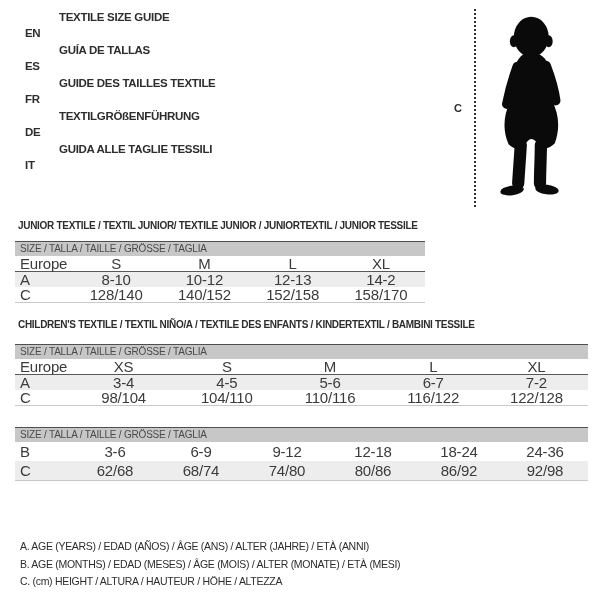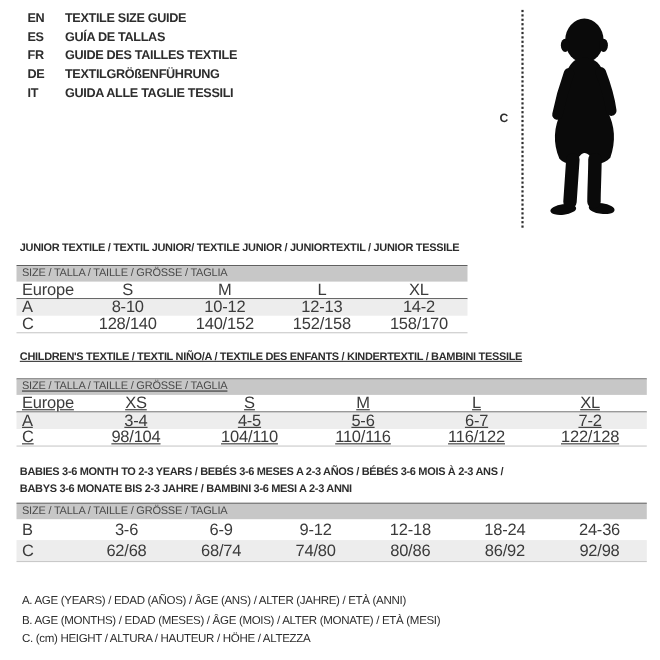--- a/index.html
+++ b/index.html
@@ -6,30 +6,30 @@
   body{
     width:600px;height:600px;position:relative;overflow:hidden;
     background:#ffffff;
     font-family:"Liberation Sans", sans-serif;
     color:#333333;
     -webkit-font-smoothing:antialiased;
   }
   
   .lang-block{position:absolute;left:25px;top:9px;}
   .lang-row{display:flex;line-height:17px;font-size:11.5px;font-weight:700;letter-spacing:-0.3px;color:#2d2d2d;}
-  .lang-code{width:34px;flex:0 0 34px;}
+  .lang-code{width:34px;flex:0 0 34px;margin-top:16px;}
   
   .figure{position:absolute;left:453px;top:6px;width:145px;height:210px;}
   .dotted-line{position:absolute;left:21px;top:3px;height:198px;width:0;border-left:2px dotted #2e2e2e;}
   .c-label{position:absolute;left:1px;top:96px;font-size:11px;font-weight:700;color:#2d2d2d;}
   .baby-svg{position:absolute;left:32px;top:2px;}
   
   .section{position:absolute;left:15px;}
   .sec-junior{top:218px;}
-  .sec-children{top:317px;text-decoration:underline;}
+  .sec-children{top:317px;}
   .sec-babies{top:422px;}
   .sec-title{font-size:10px;font-weight:700;letter-spacing:-0.3px;color:#2d2d2d;line-height:15px;padding-left:3px;white-space:nowrap;}
   .sec-junior  .tbl{margin-top:8px;width:410px;}
   .sec-children .tbl{margin-top:12px;width:573px;}
   .sec-babies  .tbl{margin-top:5px;width:573px;}
   .tbl{border-top:1px solid #4f4f4f;border-bottom:1px solid #c9c9c9;}
   .size-bar{
     height:14px;line-height:14px;background:#c7c7c7;color:#4a4a4a;
     font-size:10px;letter-spacing:-0.2px;padding-left:5px;
   }
@@ -153,24 +153,20 @@
           <div class="cell-label">C</div>
           <div class="cell">98/104</div>
           <div class="cell">104/110</div>
           <div class="cell">110/116</div>
           <div class="cell">116/122</div>
           <div class="cell">122/128</div>
         </div>
       </div>
     </div>
     <div class="section sec-babies">
-      <div class="sec-title">
-        <div>BABIES 3-6 MONTH TO 2-3 YEARS / BEBÉS 3-6 MESES A 2-3 AÑOS / BÉBÉS 3-6 MOIS À 2-3 ANS /</div>
-        <div>BABYS 3-6 MONATE BIS 2-3 JAHRE / BAMBINI 3-6 MESI A 2-3 ANNI</div>
-      </div>
       <div class="tbl">
         <div class="size-bar">SIZE / TALLA / TAILLE / GRÖSSE / TAGLIA</div>
         <div class="row">
           <div class="cell-label">B</div>
           <div class="cell">3-6</div>
           <div class="cell">6-9</div>
           <div class="cell">9-12</div>
           <div class="cell">12-18</div>
           <div class="cell">18-24</div>
           <div class="cell">24-36</div>

